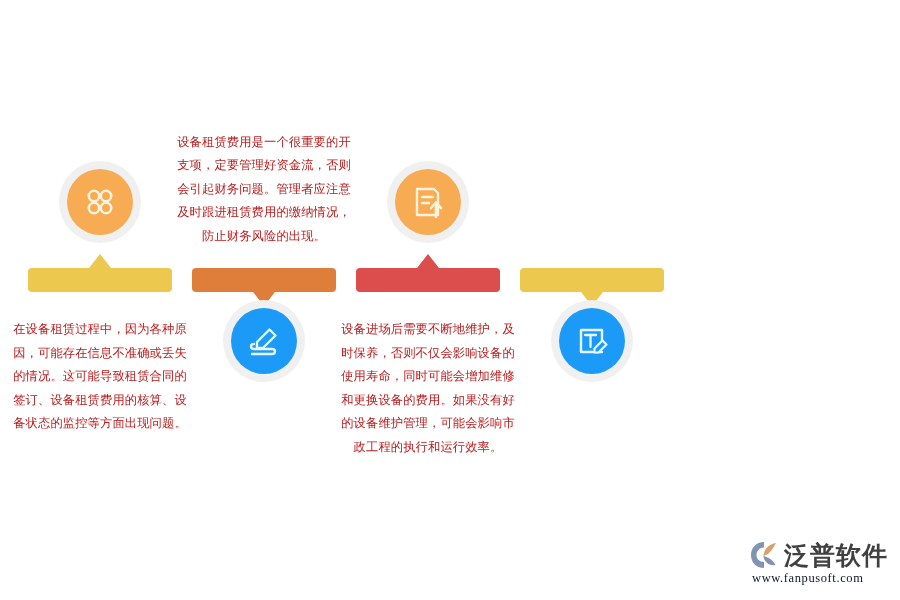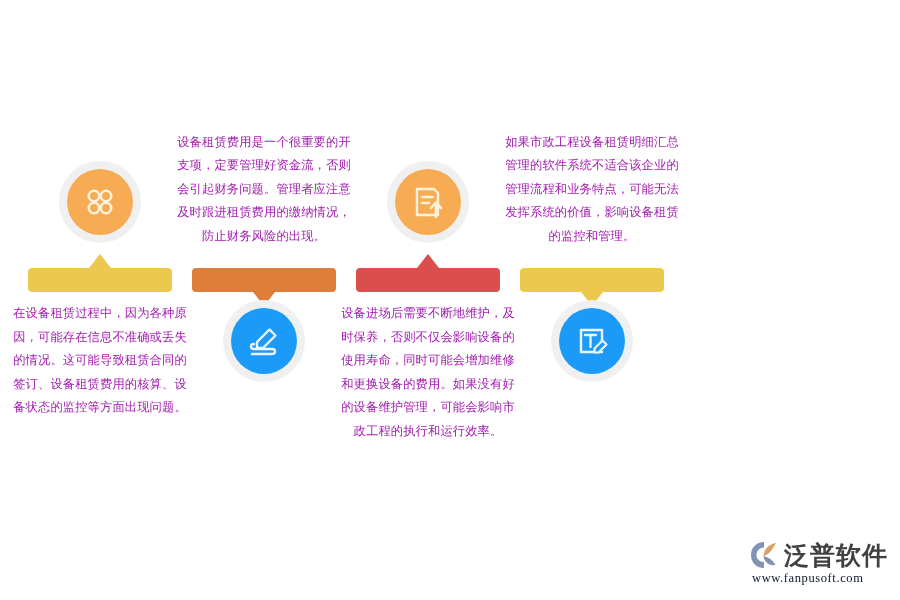--- a/index.html
+++ b/index.html
@@ -35,28 +35,28 @@
   .col-4 { left: 666px; }
 
   
   .text-block {
     position: absolute;
     left: 0;
     width: 180px;
     text-align: center;
     font-size: 12.3px;
     line-height: 23.5px;
-    color: #a21caf;
+    color: #b91c1c;
     letter-spacing: 0.1px;
   }
   .text-top {
     bottom: 352px;   
   }
   .text-bottom {
-    top: 302px;
+    top: 318px;
   }
 
   
   .bar-wrap {
     position: absolute;
     top: 268px;
     left: 8px;
     width: 164px;
     height: 24px;
   }
@@ -205,21 +205,20 @@
       </div>
     </div>
     <div class="bar-wrap">
       <div class="bar" style="background:#dc4d4d;"></div>
       <div class="bar-arrow up" style="border-bottom:14px solid #dc4d4d;"></div>
     </div>
     <div class="text-block text-bottom">设备进场后需要不断地维护，及时保养，否则不仅会影响设备的使用寿命，同时可能会增加维修和更换设备的费用。如果没有好的设备维护管理，可能会影响市政工程的执行和运行效率。</div>
   </div>
 
   <div class="column col-3">
-    <div class="text-block text-top">如果市政工程设备租赁明细汇总管理的软件系统不适合该企业的管理流程和业务特点，可能无法发挥系统的价值，影响设备租赁的监控和管理。</div>
     <div class="bar-wrap">
       <div class="bar" style="background:#ecc84e;"></div>
       <div class="bar-arrow down" style="border-top:14px solid #ecc84e;"></div>
     </div>
     <div class="icon-badge bottom">
       <div class="inner" style="background:#1b9af7;">
         <svg width="38" height="38" viewBox="0 0 38 38" aria-hidden="true">
           <path d="M29 8 L29 19 M29 30 L8 30 L8 8 L29 8" fill="none" stroke="#eaf6ff" stroke-width="2.4" stroke-linejoin="round" stroke-linecap="round"></path>
           <line x1="12" y1="13" x2="23" y2="13" stroke="#eaf6ff" stroke-width="2.3" stroke-linecap="round"></line>
           <line x1="17.5" y1="13" x2="17.5" y2="25" stroke="#eaf6ff" stroke-width="2.3" stroke-linecap="round"></line>

